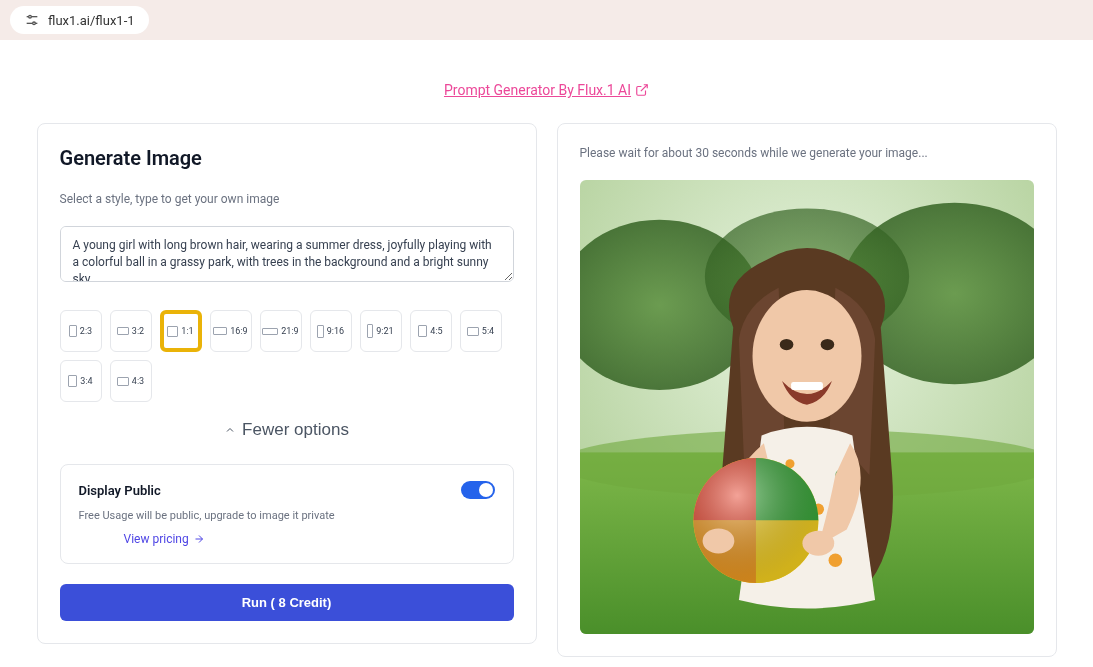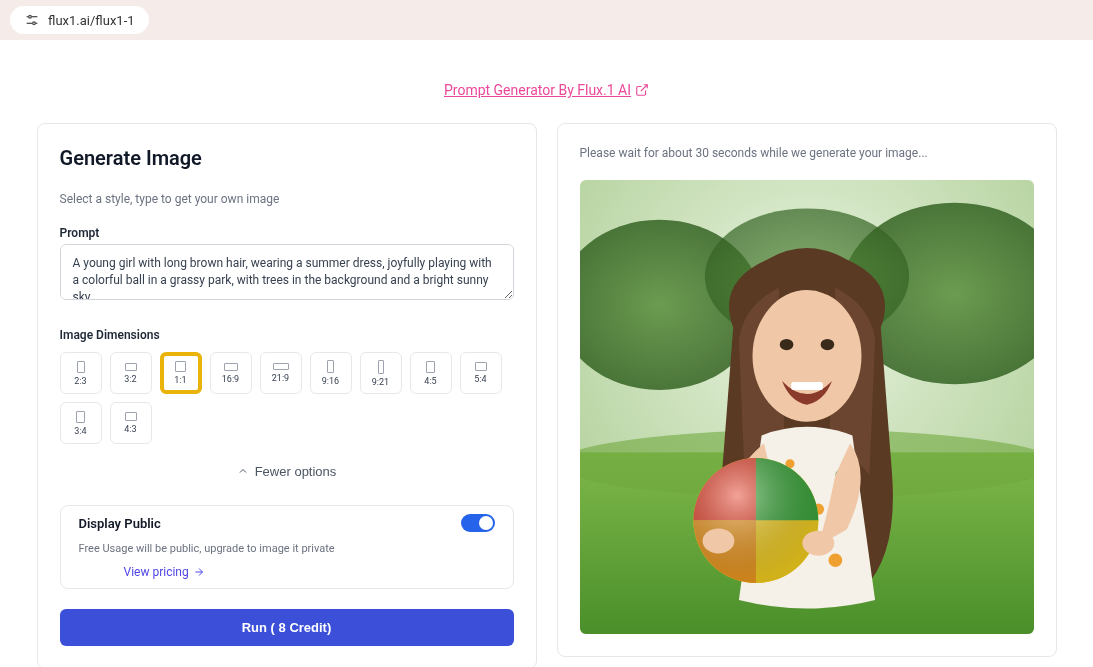--- a/index.html
+++ b/index.html
@@ -23,29 +23,29 @@
     .card-title { font-size: 20px; font-weight: 600; margin-bottom: 22px; }
     .card-sub { font-size: 12px; color: #6b7280; margin-bottom: 20px; }
     
     .section-label { font-size: 12px; font-weight: 600; margin-bottom: 4px; color: #1f2937; }
     .section-hint { font-size: 11px; color: #6b7280; margin-bottom: 10px; }
     
     .prompt-textarea { width: 100%; border: 1px solid #d1d5db; border-radius: 6px; padding: 10px 12px; font-size: 12px; color: #374151; resize: both; min-height: 56px; font-family: inherit; line-height: 1.4; }
     
     .dims-section { margin-top: 24px; }
     .ratio-grid { display: flex; flex-wrap: wrap; gap: 8px; margin-top: 10px; }
-    .ratio-tile { border: 1px solid #e5e7eb; border-radius: 6px; width: 42px; height: 42px; display: flex; flex-direction: column; align-items: center; justify-content: center; gap: 3px; cursor: pointer; background: #fff; }
+    .ratio-tile { border: 1px solid #e5e7eb; border-radius: 6px; width: 42px; height: 42px; display: flex; flex-direction: row; align-items: center; justify-content: center; gap: 3px; cursor: pointer; background: #fff; }
     .ratio-tile.selected { border: 4px solid #eab308; }
     .ratio-tile .shape { border: 1.5px solid #9ca3af; border-radius: 1px; }
     .ratio-tile .label { font-size: 9px; color: #374151; }
     
     .fewer-options { text-align: center; margin-top: 18px; }
-    .fewer-options-btn { font-size: 13px; color: #4b5563; background: none; border: none; cursor: pointer; display: inline-flex; align-items: center; gap: 6px; }
-    
-    .display-public { border: 1px solid #e5e7eb; border-radius: 8px; padding: 8px 18px; margin-top: 24px; }
+    .fewer-options-btn { font-size: 17px; color: #4b5563; background: none; border: none; cursor: pointer; display: inline-flex; align-items: center; gap: 6px; }
+    
+    .display-public { border: 1px solid #e5e7eb; border-radius: 8px; padding: 16px 18px; margin-top: 24px; }
     .dp-head { display: flex; justify-content: space-between; align-items: center; }
     .dp-title { font-size: 13px; font-weight: 600; color: #111827; }
     .dp-note { font-size: 11px; color: #6b7280; margin-top: 10px; }
     .dp-link { font-size: 12px; color: #4f46e5; display: inline-flex; align-items: center; gap: 4px; margin-top: 10px; cursor: pointer; margin-left: 45px; }
     
     .toggle { width: 34px; height: 18px; background: #2563eb; border-radius: 9px; position: relative; cursor: pointer; }
     .toggle::after { content: ''; position: absolute; width: 14px; height: 14px; background: #fff; border-radius: 50%; top: 2px; right: 2px; }
     
     .run-btn { width: 100%; background: #3b4fd9; color: #fff; border: none; border-radius: 6px; padding: 11px 0; font-size: 13px; font-weight: 600; margin-top: 20px; cursor: pointer; }
     
@@ -80,25 +80,23 @@
           <line x1="10" y1="14" x2="21" y2="3"></line>
         </svg>
     </a>
   </div>
 
   <div class="cards">
     <div class="card card-left">
       <h2 class="card-title">Generate Image</h2>
       <p class="card-sub">Select a style, type to get your own image</p>
 
-      <div class="section-label">Prompt</div>
       <textarea class="prompt-textarea" style="">A young girl with long brown hair, wearing a summer dress, joyfully playing with a colorful ball in a grassy park, with trees in the background and a bright sunny sky.</textarea>
 
       <div class="dims-section">
-        <div class="section-label">Image Dimensions</div>
         <div class="ratio-grid" id="ratio-grid">
             <div class="ratio-tile">
               <div class="shape" style="width: 8px; height: 12px;"></div>
               <div class="label">2:3</div>
             </div>
             <div class="ratio-tile">
               <div class="shape" style="width: 12px; height: 8px;"></div>
               <div class="label">3:2</div>
             </div>
             <div class="ratio-tile selected">

